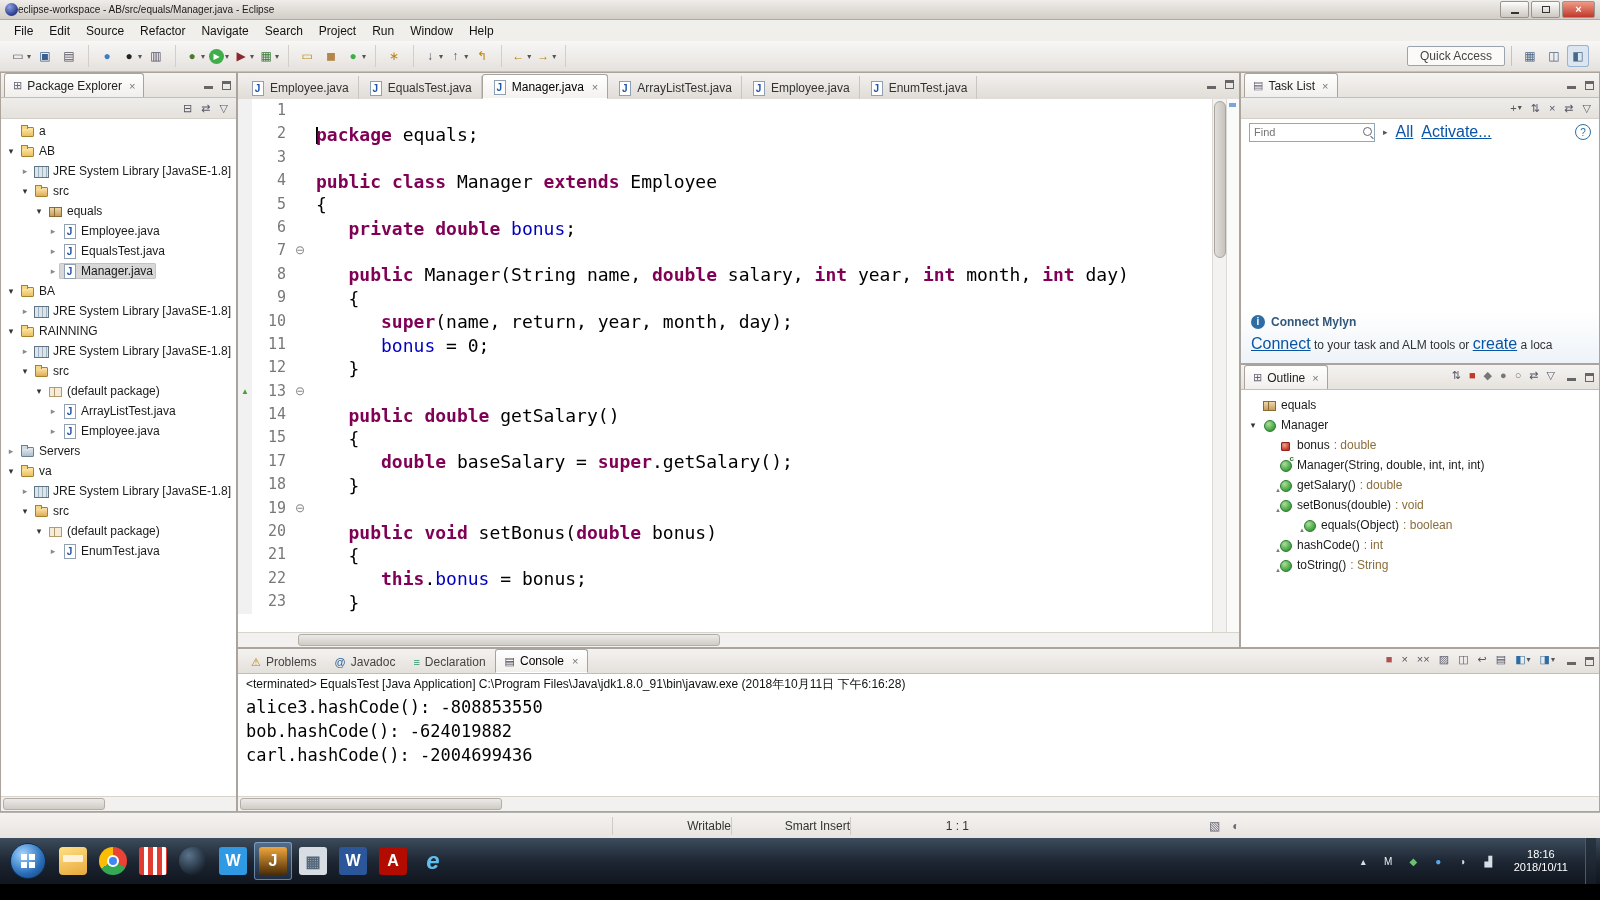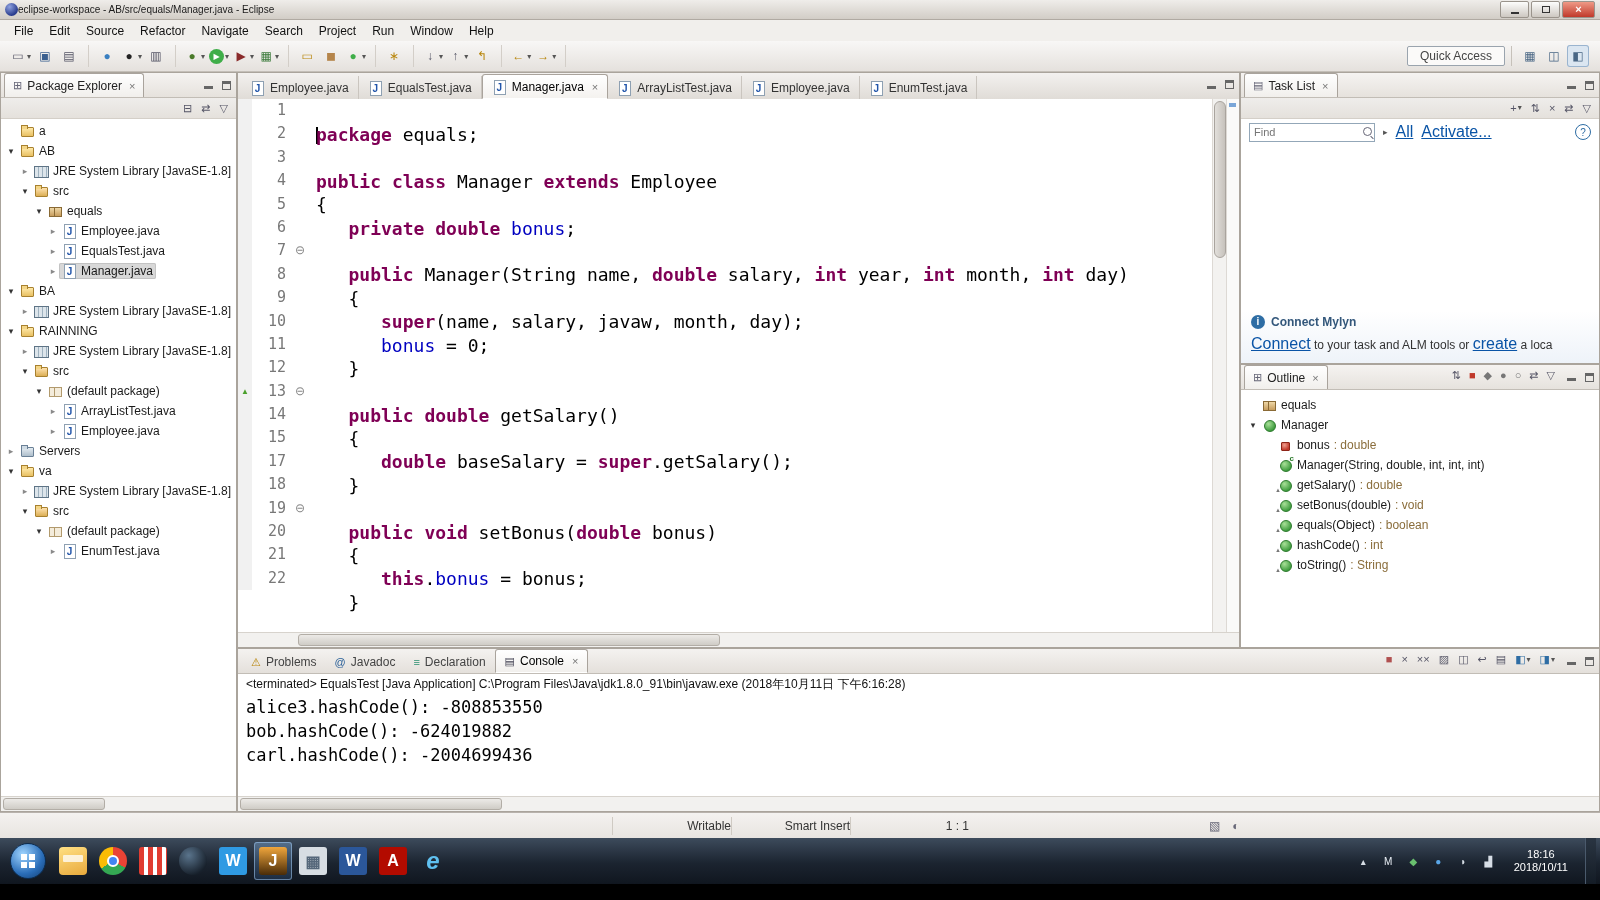--- a/index.html
+++ b/index.html
@@ -560,21 +560,21 @@
             <div class="cl">
               <span class="ann"></span>
               <span class="lnum">8</span>
               <span class="fold"></span>
               <span class="ltext"><span class="tk-p">   {</span></span>
             </div>
             <div class="cl">
               <span class="ann"></span>
               <span class="lnum">9</span>
               <span class="fold"></span>
-              <span class="ltext"><span class="tk-p">      </span><span class="tk-k">super</span><span class="tk-p">(name, salary, javaw, month, day);</span></span>
+              <span class="ltext"><span class="tk-p">      </span><span class="tk-k">super</span><span class="tk-p">(name, return, year, month, day);</span></span>
             </div>
             <div class="cl">
               <span class="ann"></span>
               <span class="lnum">10</span>
               <span class="fold"></span>
               <span class="ltext"><span class="tk-p">      </span><span class="tk-f">bonus</span><span class="tk-p"> = 0;</span></span>
             </div>
             <div class="cl">
               <span class="ann"></span>
               <span class="lnum">11</span>
@@ -633,20 +633,26 @@
               <span class="ann"></span>
               <span class="lnum">21</span>
               <span class="fold"></span>
               <span class="ltext"><span class="tk-p">      </span><span class="tk-k">this</span><span class="tk-p">.</span><span class="tk-f">bonus</span><span class="tk-p"> = bonus;</span></span>
             </div>
             <div class="cl">
               <span class="ann"></span>
               <span class="lnum">22</span>
               <span class="fold"></span>
               <span class="ltext"><span class="tk-p">   }</span></span>
+            </div>
+            <div class="cl">
+              <span class="ann"></span>
+              <span class="lnum">23</span>
+              <span class="fold"></span>
+              <span class="ltext"></span>
             </div>
           </div>
         <div class="vscroll">
             <div class="vthumb"></div>
           </div>
         <div class="overview"></div>
       </div>
       <div class="hscroll" style="position:absolute;left:0;right:0;bottom:0">
           <div class="hthumb" style="left:60px;width:420px"></div>
         </div>
@@ -777,21 +783,21 @@
             </span>
           </div>
           <div class="trow" style="padding-left: 22px;">
             <span class="tarrow"></span>
             <span class="tlabelwrap">
               <span class="fic ic-method ov"></span>
               <span>setBonus(double)</span>
               <span class="osuffix"> : void</span>
             </span>
           </div>
-          <div class="trow" style="padding-left: 22px;">
+          <div class="trow" style="padding-left: 22px; margin-left: 24px;">
             <span class="tarrow"></span>
             <span class="tlabelwrap">
               <span class="fic ic-method ov"></span>
               <span>equals(Object)</span>
               <span class="osuffix"> : boolean</span>
             </span>
           </div>
           <div class="trow" style="padding-left: 22px;">
             <span class="tarrow"></span>
             <span class="tlabelwrap">

